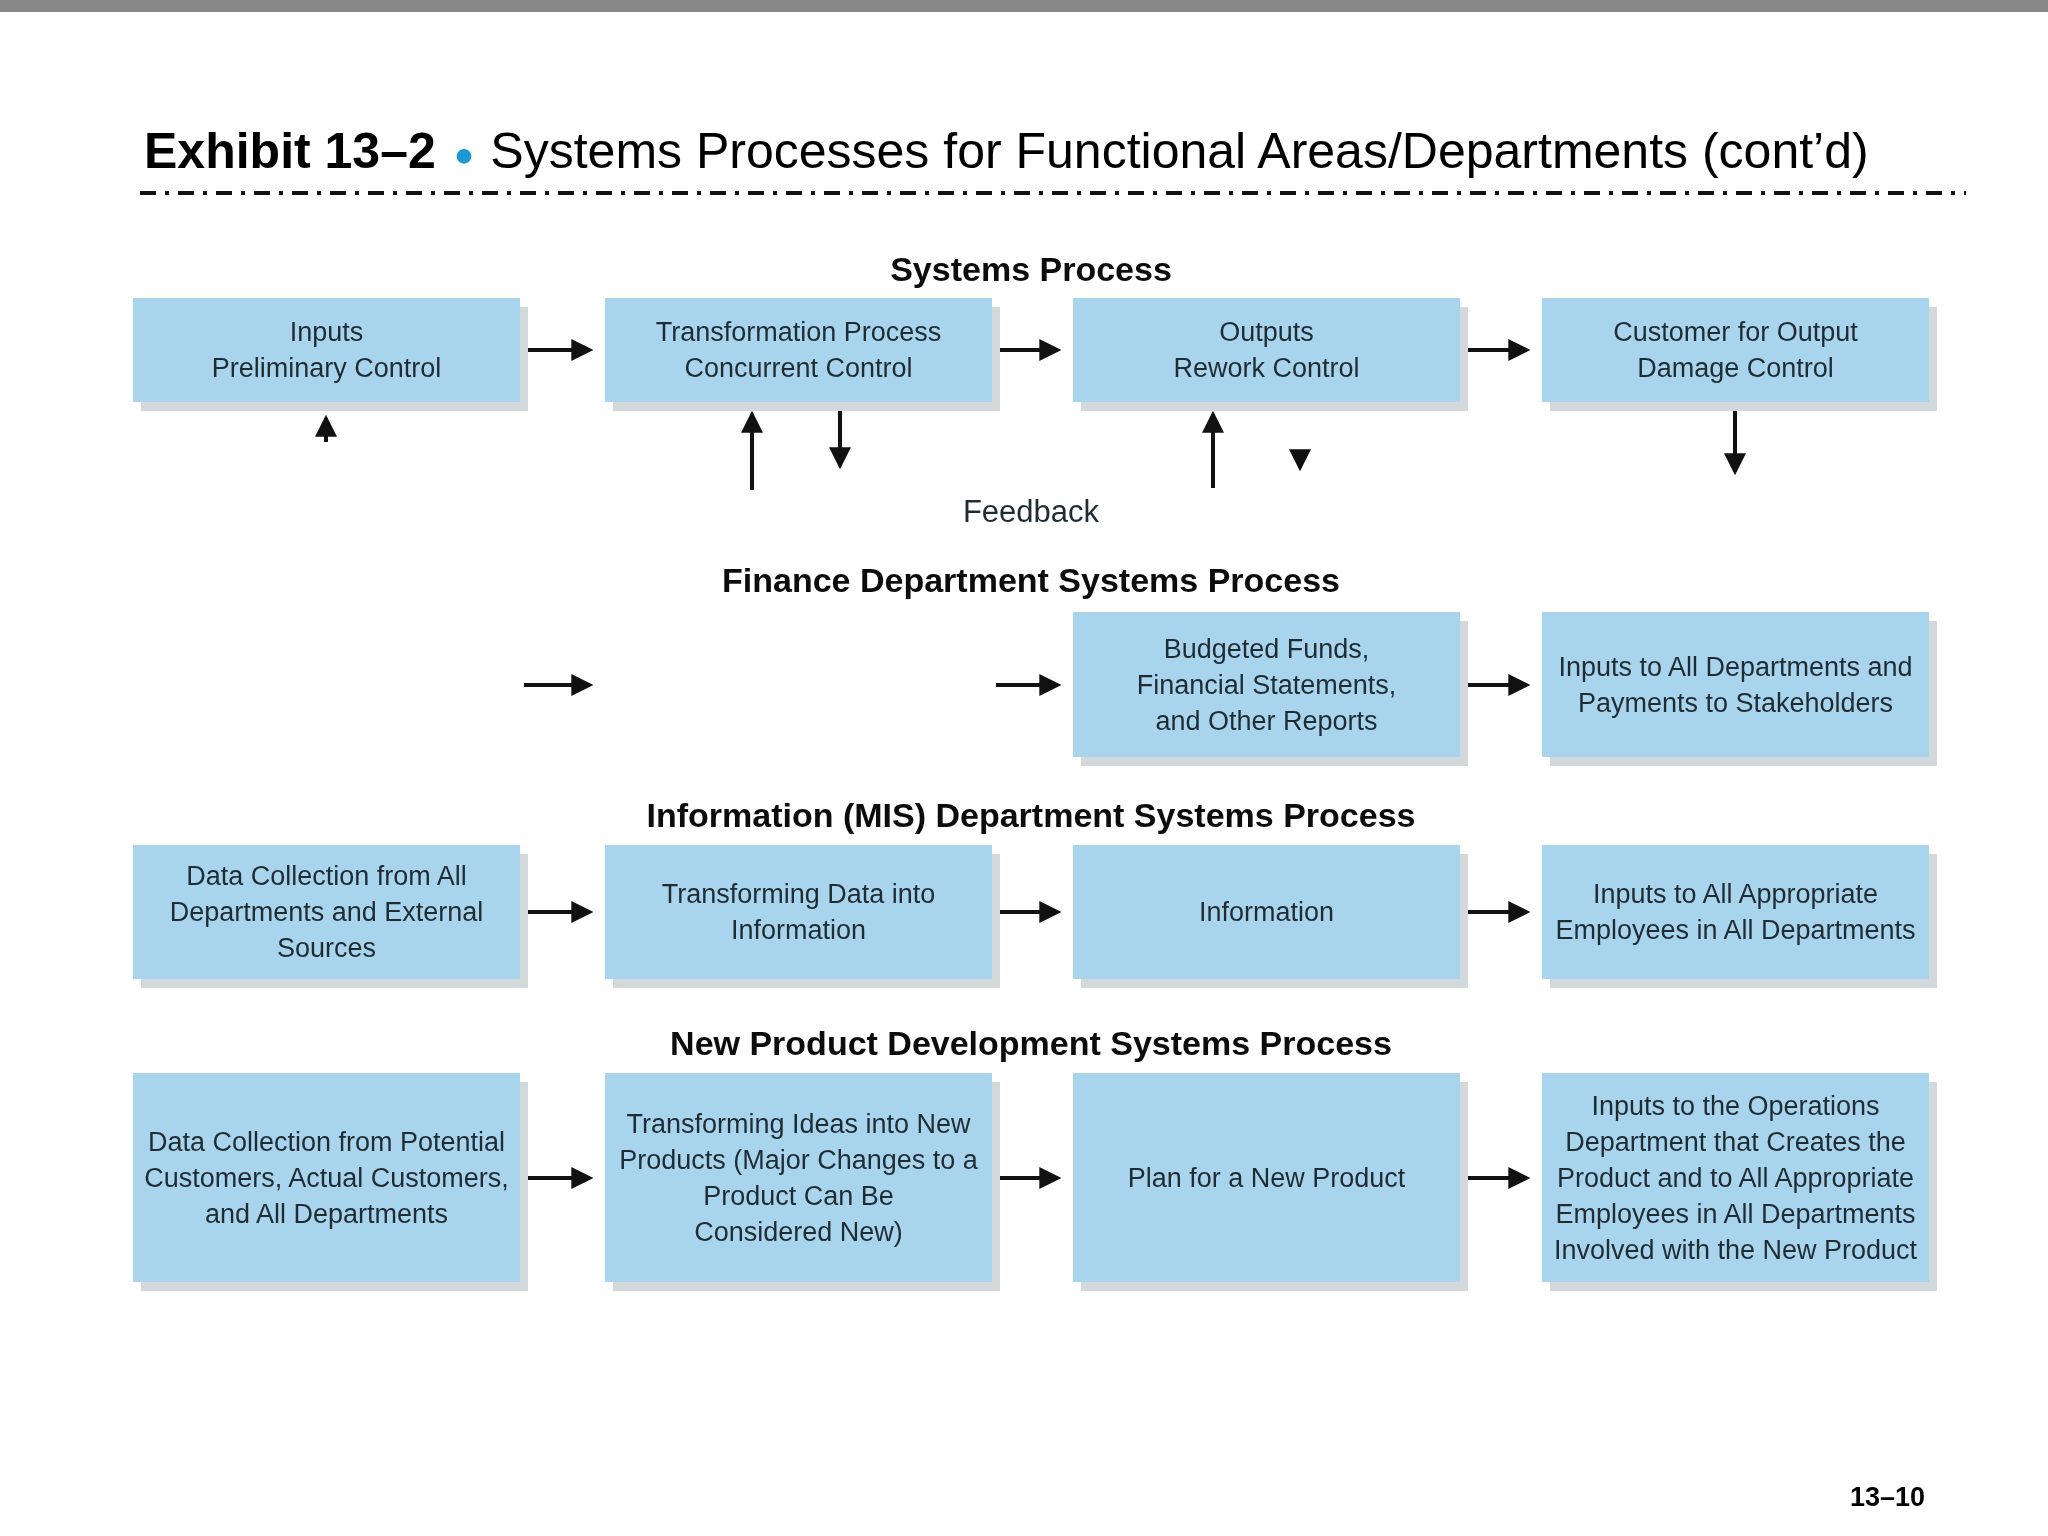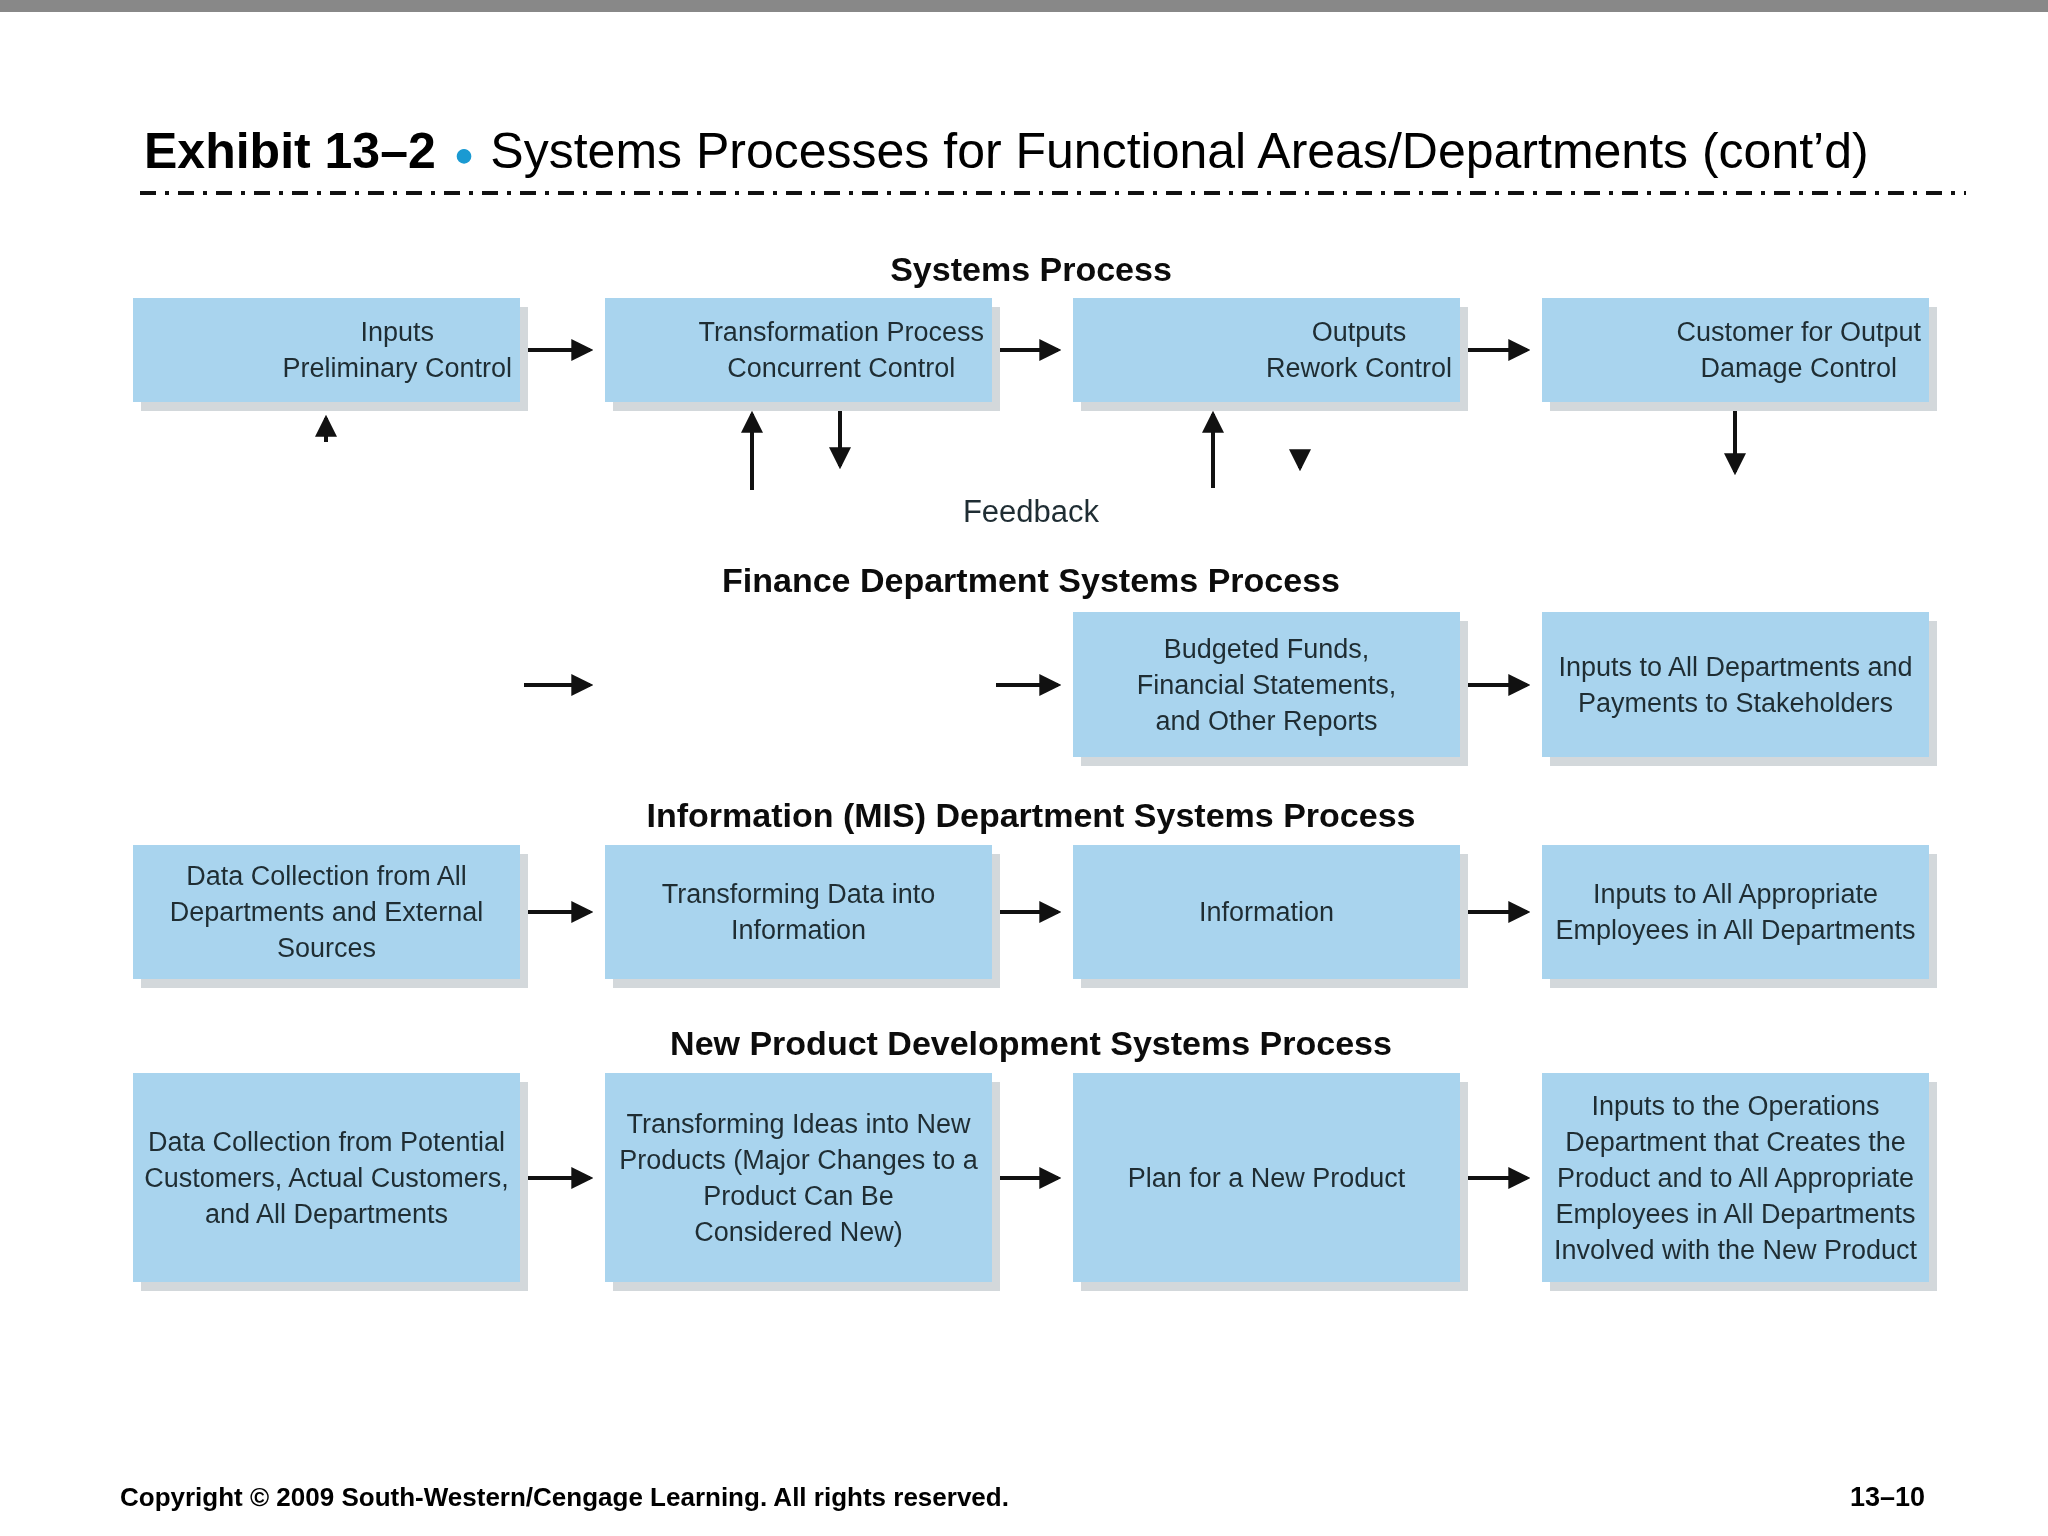--- a/index.html
+++ b/index.html
@@ -45,21 +45,21 @@
     background:var(--box-fill);
     box-shadow:8px 9px 0 var(--box-shadow);
     display:flex;align-items:center;justify-content:center;
   }
   .box-label{
     white-space:pre-line;text-align:center;
     font-size:27px;line-height:36px;color:var(--text-dark);
     padding:0 8px;
   }
   .c1{left:133px;} .c2{left:605px;} .c3{left:1073px;} .c4{left:1542px;}
-  .r1{top:286px;height:104px;justify-content:flex-end;}
+  .r1{top:286px;height:104px;}
   .r2{top:600px;height:145px;}
   .r3{top:833px;height:134px;}
   .r4{top:1061px;height:209px;}
   
   .feedback{
     position:absolute;left:133px;width:1796px;top:482px;
     text-align:center;font-size:31px;color:var(--text-dark);
   }
   
   .arrows{position:absolute;left:0;top:0;pointer-events:none;}
@@ -183,16 +183,15 @@
     <span class="box-label">Plan for a New Product</span>
   </div>
   <div class="box r4 c4">
     <span class="box-label">Inputs to the Operations
 Department that Creates the
 Product and to All Appropriate
 Employees in All Departments
 Involved with the New Product</span>
   </div>
 
-  <div class="footer-copy">Copyright © 2009 South-Western/Cengage Learning. All rights reserved.</div>
   <div class="footer-page">13–10</div>
 
 </div>
 
 </body></html>

